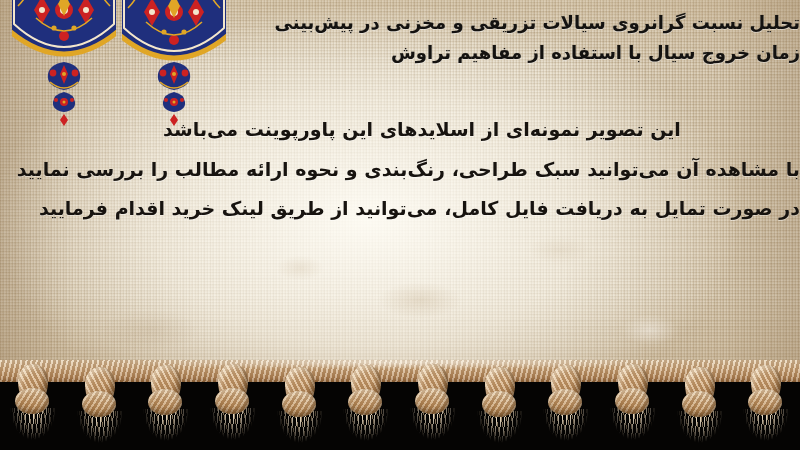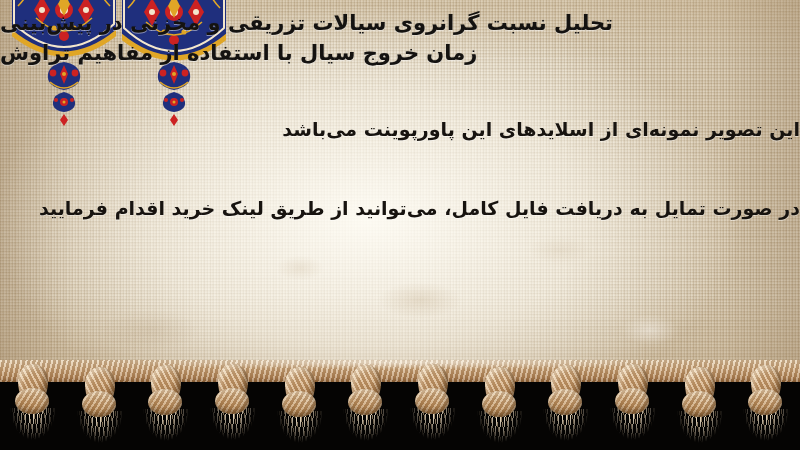--- a/index.html
+++ b/index.html
@@ -87,30 +87,30 @@
 
   
   .motif{position:absolute;top:-34px;width:104px;height:128px;}
   .motif svg{display:block;width:104px;height:128px;}
   .pendant{position:absolute;width:52px;height:70px;}
   .pendant svg{display:block;width:52px;height:70px;}
 
   
   .text-layer{position:absolute;left:0;top:0;width:800px;height:378px;}
   .ttl{
-    position:absolute;width:800px;text-align:left;
+    position:absolute;width:800px;text-align:right;
     color:#141210;font-weight:700;
-    font-size:21px;line-height:26px;letter-spacing:0px;
+    font-size:18px;line-height:26px;letter-spacing:0px;
     text-shadow:0 1px 0 rgba(255,255,255,.45), 0 0 1px rgba(20,16,10,.35);
     white-space:nowrap;
   }
   #title-l1{top:10px;}
   #title-l2{top:40px;}
   .bd{
-    position:absolute;width:756px;
+    position:absolute;width:756px;text-align:center;
     color:#17130f;font-weight:700;
     font-size:19px;line-height:24px;
     text-shadow:0 1px 0 rgba(255,255,255,.42);
     white-space:nowrap;
   }
   #body-l1{top:117px;}
   #body-l2{top:157px;}
   #body-l3{top:196px;}
 </style>
 </head>
@@ -257,20 +257,21 @@
         <path d="M26,54 L30,60 L26,66 L22,60 Z" fill="#cc2222"></path>
       </g>
     </svg>
   </div>
 
   <div class="text-layer">
     <div class="ttl" id="title-l1">تحلیل نسبت گرانروی سیالات تزریقی و مخزنی در پیش‌بینی</div>
     <div class="ttl" id="title-l2">زمان خروج سیال با استفاده از مفاهیم تراوش</div>
 
     <div class="bd" id="body-l1">این تصویر نمونه‌ای از اسلایدهای این پاورپوینت می‌باشد</div>
+    <div class="bd" id="body-l2">با مشاهده آن می‌توانید سبک طراحی، رنگ‌بندی و نحوه ارائه مطالب را بررسی نمایید</div>
     <div class="bd" id="body-l3">در صورت تمایل به دریافت فایل کامل، می‌توانید از طریق لینک خرید اقدام فرمایید</div>
   </div>
 
   <div class="black-field"></div>
   <div class="rope-band"></div>
   <div id="fringe">
       <div class="tassel" style="left: 4px; top: 364px;">
         <div class="strands"></div>
         <div class="knot"></div>
         <div class="knot2"></div>

